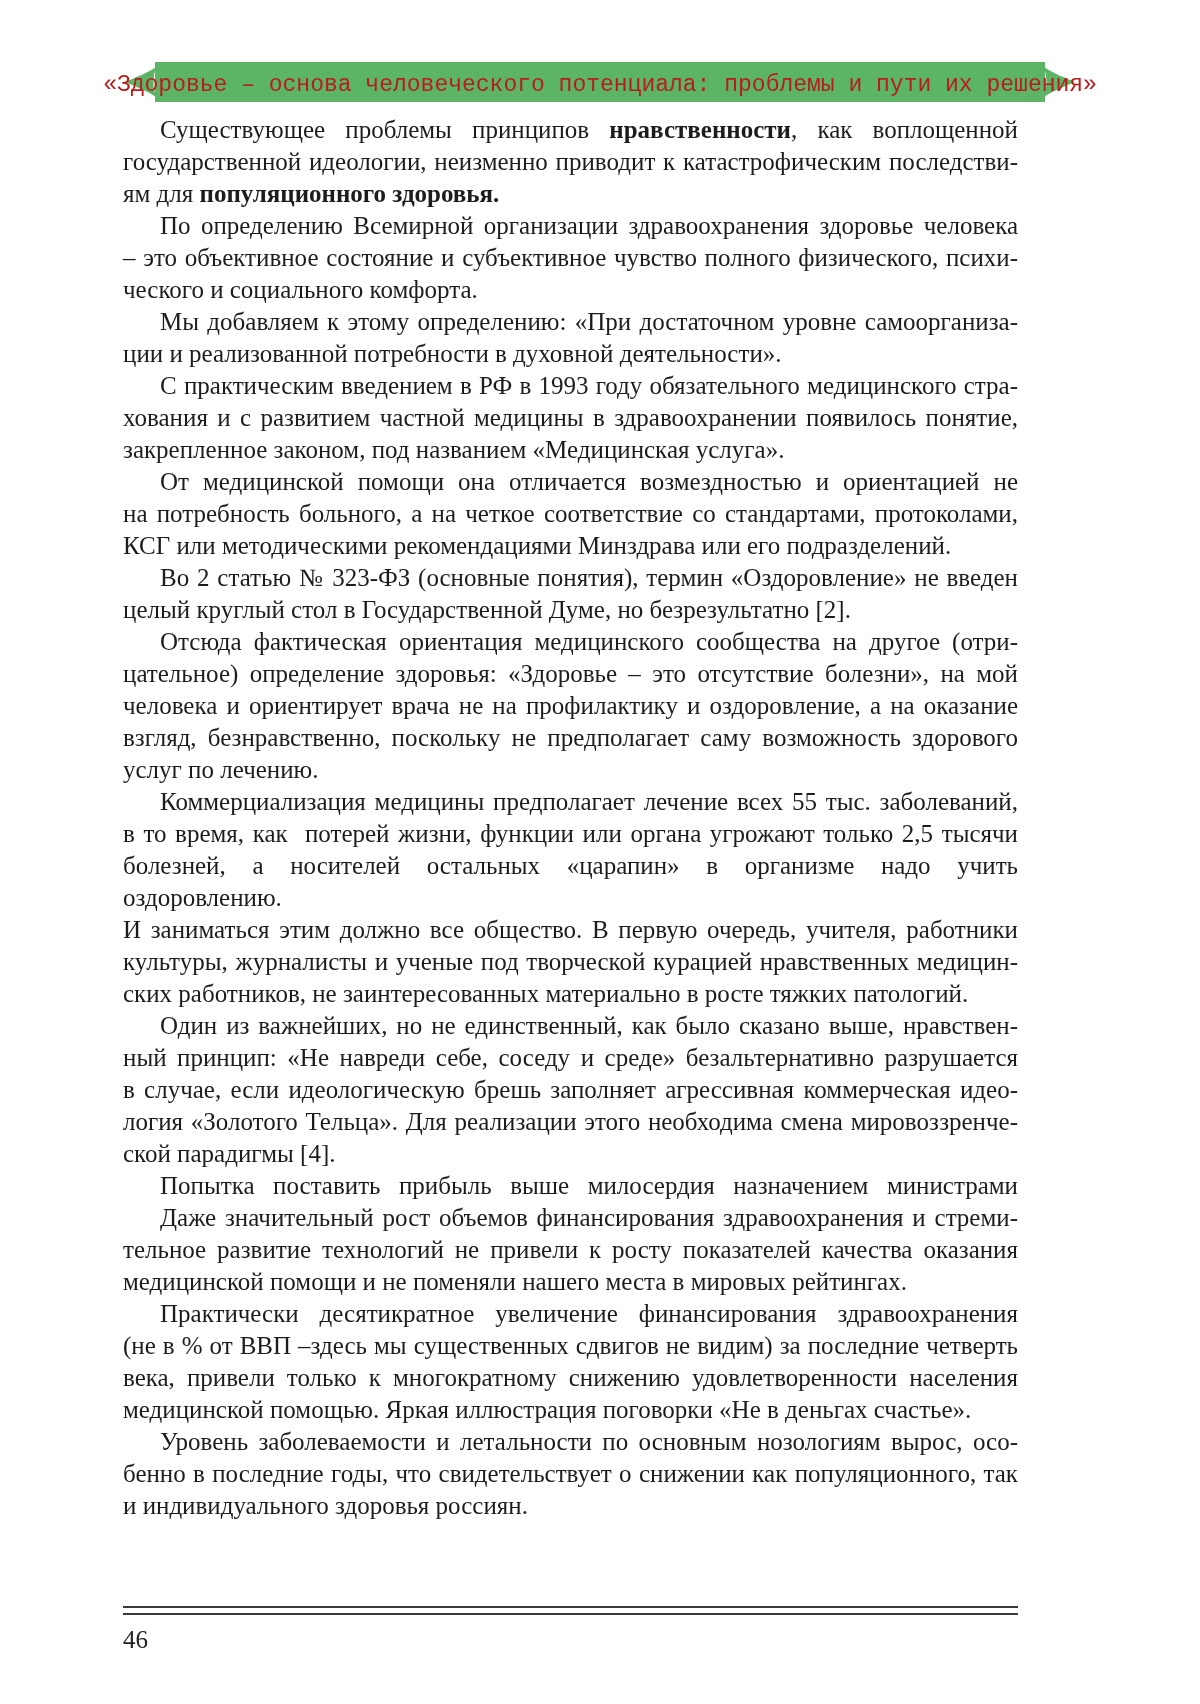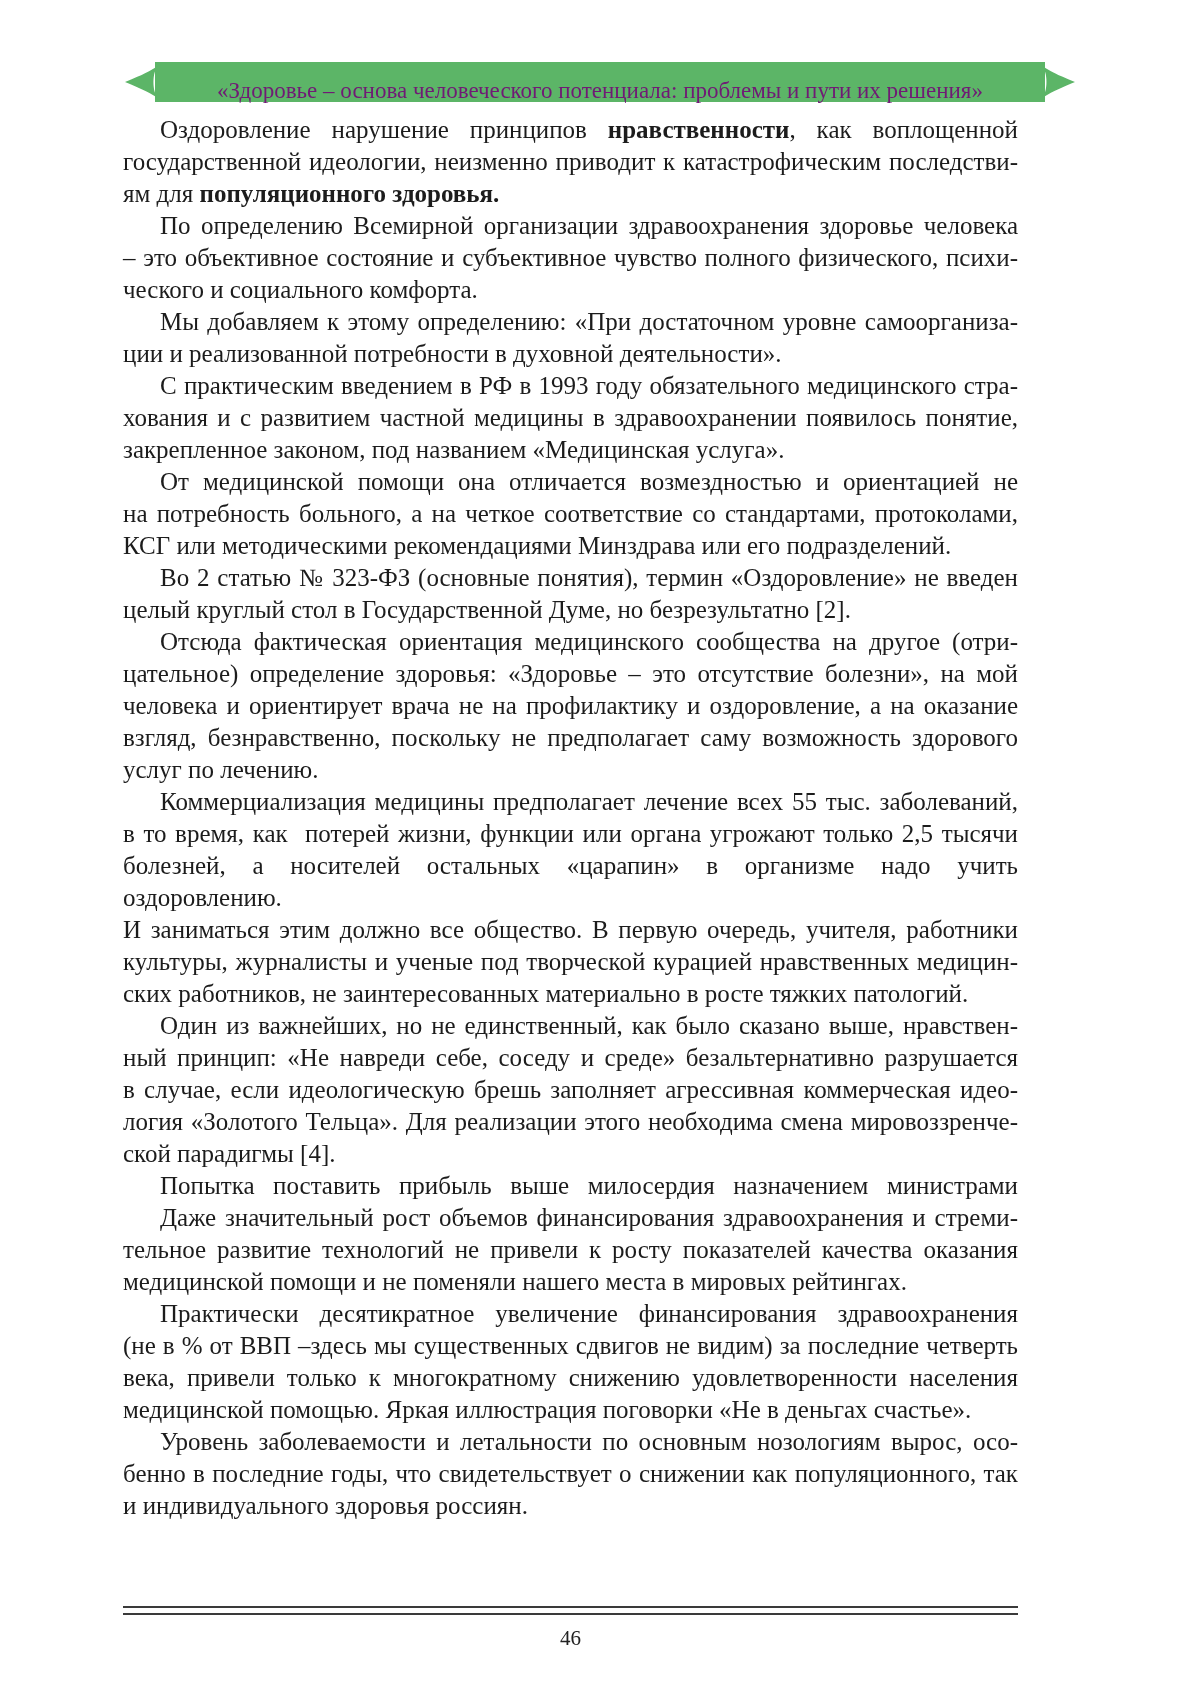--- a/index.html
+++ b/index.html
@@ -17,26 +17,26 @@
   
   .banner {
     position: relative;
     width: 950px;
     height: 40px;
     margin: 62px auto 0 auto;
   }
   .banner svg { position: absolute; left: 0; top: 0; width: 950px; height: 40px; }
   .banner-title {
     position: absolute;
-    left: 30px; top: 9px;
+    left: 30px; top: 3px;
     width: 890px; height: 40px;
     display: flex; align-items: center; justify-content: center;
-    font-family: Liberation Serif, serif;
+    font-family: Liberation Mono, monospace;
     font-size: 23px;
-    color: #701a75;
+    color: #b91c1c;
     white-space: nowrap;
   }
 
   
   .content {
     position: absolute;
     left: 123px;
     top: 114px;
     width: 895px;
   }
@@ -61,42 +61,42 @@
     width: 895px;
     height: 5px;
     border-top: 2px solid #3a3a3a;
     border-bottom: 2px solid #3a3a3a;
   }
   .page-number {
     position: absolute;
     left: 123px;
     top: 1626px;
     width: 895px;
-    text-align: center;
-    font-size: 21px;
+    text-align: left;
+    font-size: 25px;
     color: #222222;
   }
 </style>
 </head>
 <body>
 
 <div class="page">
 
   <div class="banner">
     <svg viewBox="0 0 950 40" aria-hidden="true">
       <rect x="30" y="0" width="890" height="40" fill="#5cb567"></rect>
       <path d="M33,4 C20,12 12,15 0,20 C12,25 20,28 33,36 C27,30 27,10 33,4 Z" fill="#5cb567"></path>
       <path d="M917,4 C930,12 938,15 950,20 C938,25 930,28 917,36 C923,30 923,10 917,4 Z" fill="#5cb567"></path>
     </svg>
     <div class="banner-title">«Здоровье – основа человеческого потенциала: проблемы и пути их решения»</div>
   </div>
 
   <div class="content">
       <div class="para">
-        <div class="line first"><span>Оздоровление нарушение принципов </span><span class="bold">нравственности</span><span>, как воплощенной</span></div>
+        <div class="line first"><span>Существующее проблемы принципов </span><span class="bold">нравственности</span><span>, как воплощенной</span></div>
         <div class="line"><span>государственной идеологии, неизменно приводит к катастрофическим последстви-</span></div>
         <div class="line last"><span>ям для </span><span class="bold">популяционного здоровья.</span></div>
       </div>
       <div class="para">
         <div class="line first"><span>По определению Всемирной организации здравоохранения здоровье человека</span></div>
         <div class="line"><span>– это объективное состояние и субъективное чувство полного физического, психи-</span></div>
         <div class="line last"><span>ческого и социального комфорта.</span></div>
       </div>
       <div class="para">
         <div class="line first"><span>Мы добавляем к этому определению: «При достаточном уровне самоорганиза-</span></div>

